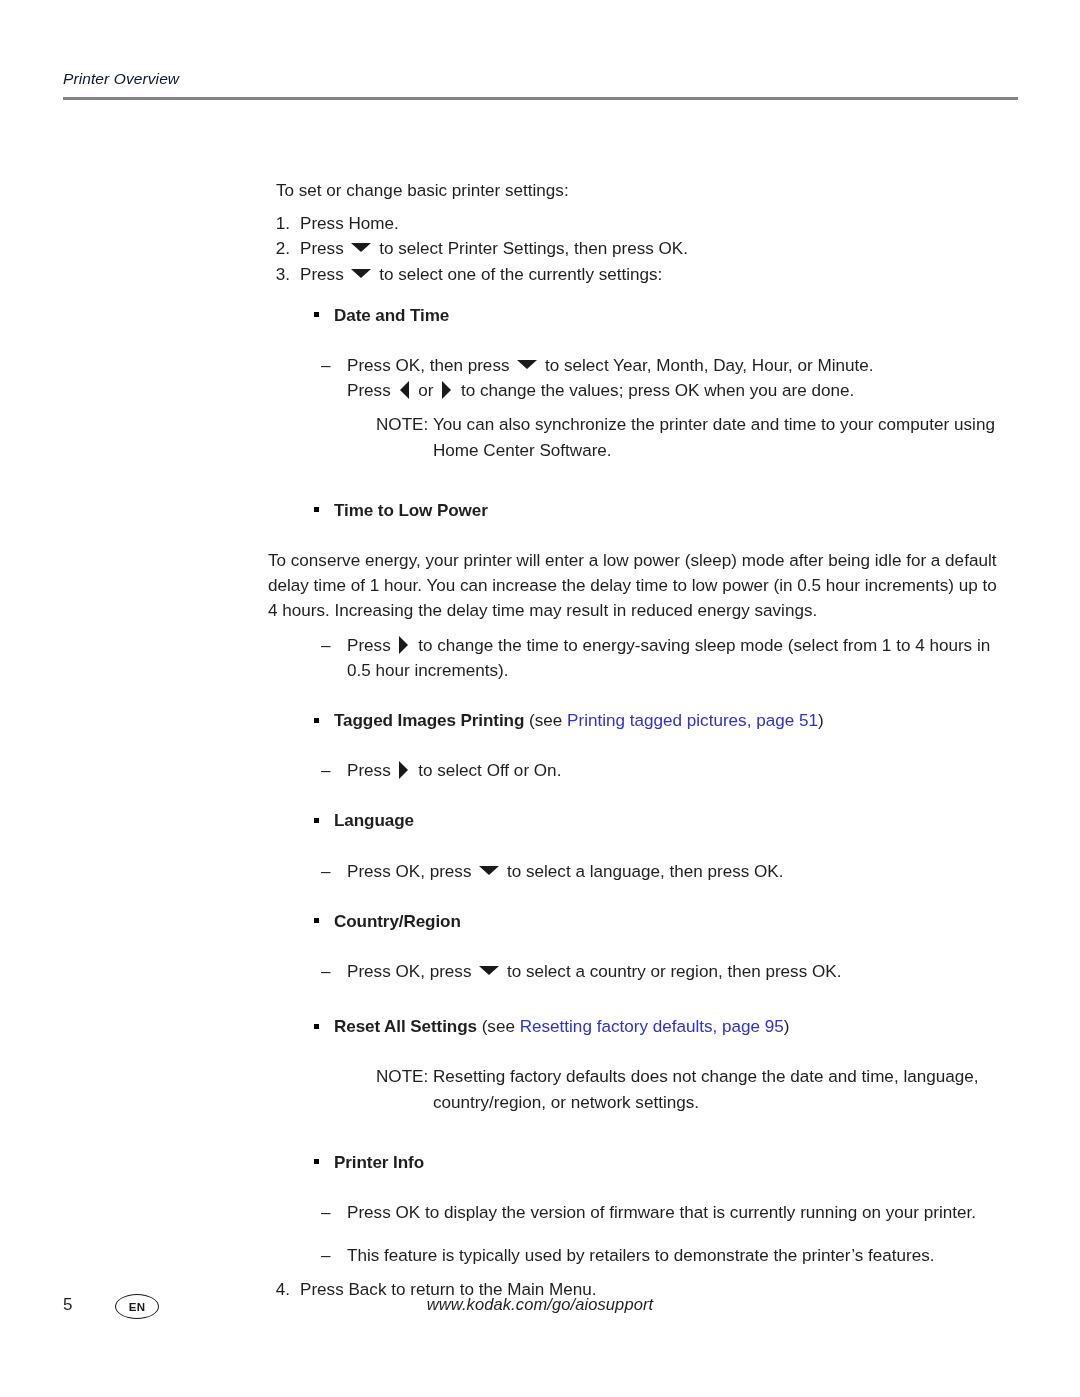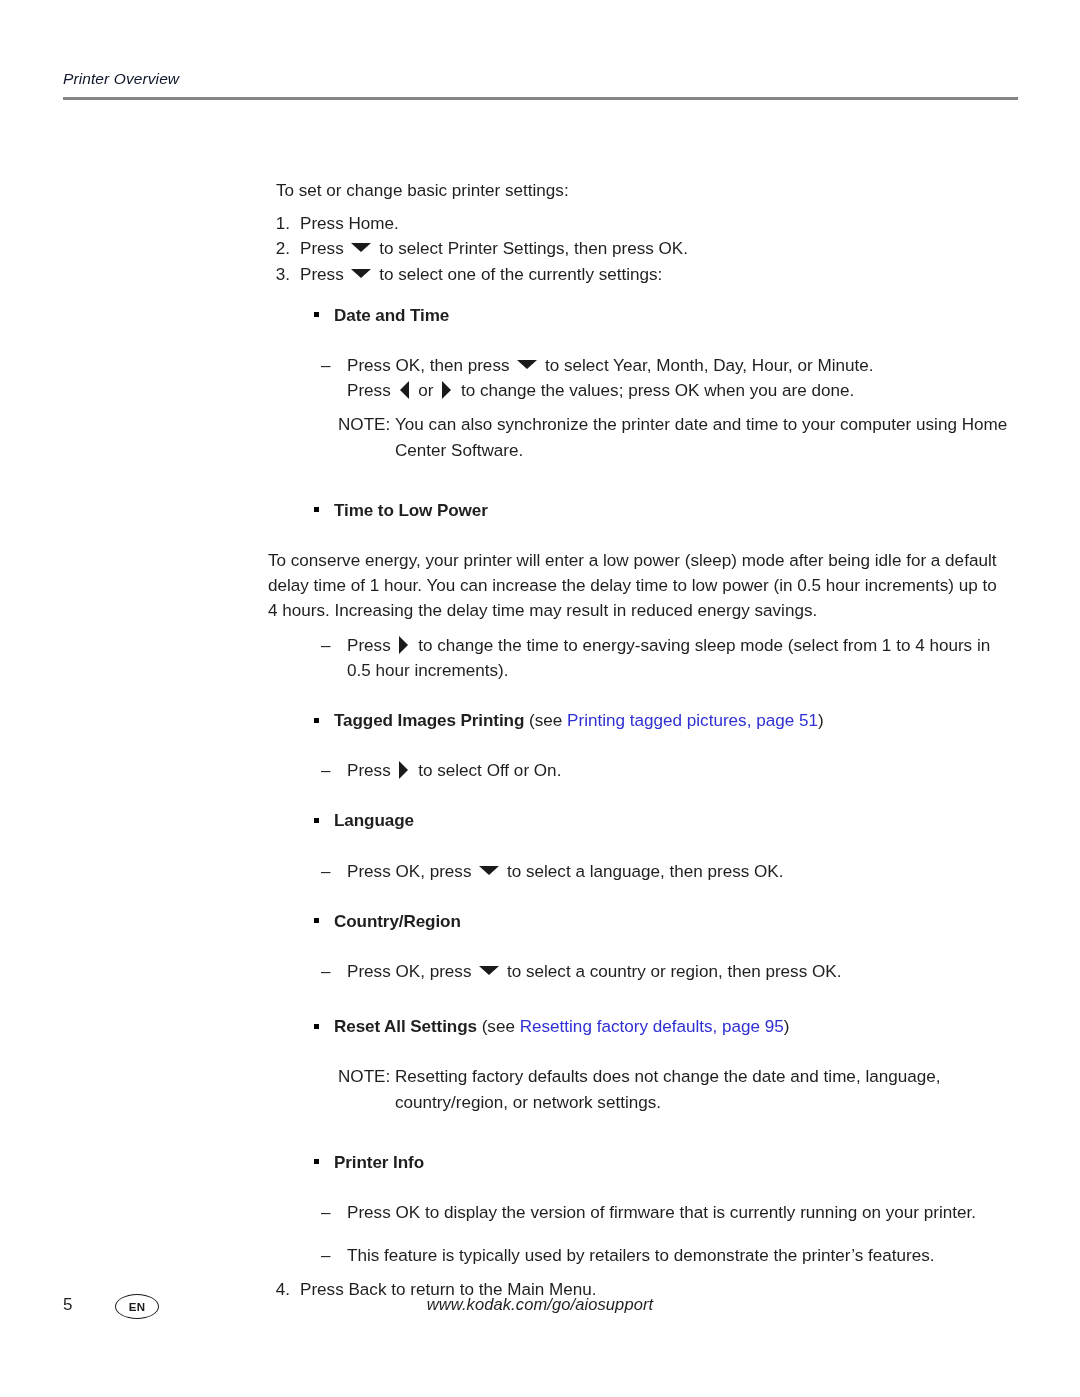--- a/index.html
+++ b/index.html
@@ -123,21 +123,21 @@
     margin-left: 52px;
   }
   .ditem > .dash {
     position: absolute;
     left: 1px;
     top: 0;
   }
 
   .note {
     position: relative;
-    margin-left: 70px;
+    margin-left: 108px;
     padding-left: 57px;
   }
   .note > .note-label {
     position: absolute;
     left: 0;
     top: 0;
   }
 
   .plain {
     margin-left: 28px;

